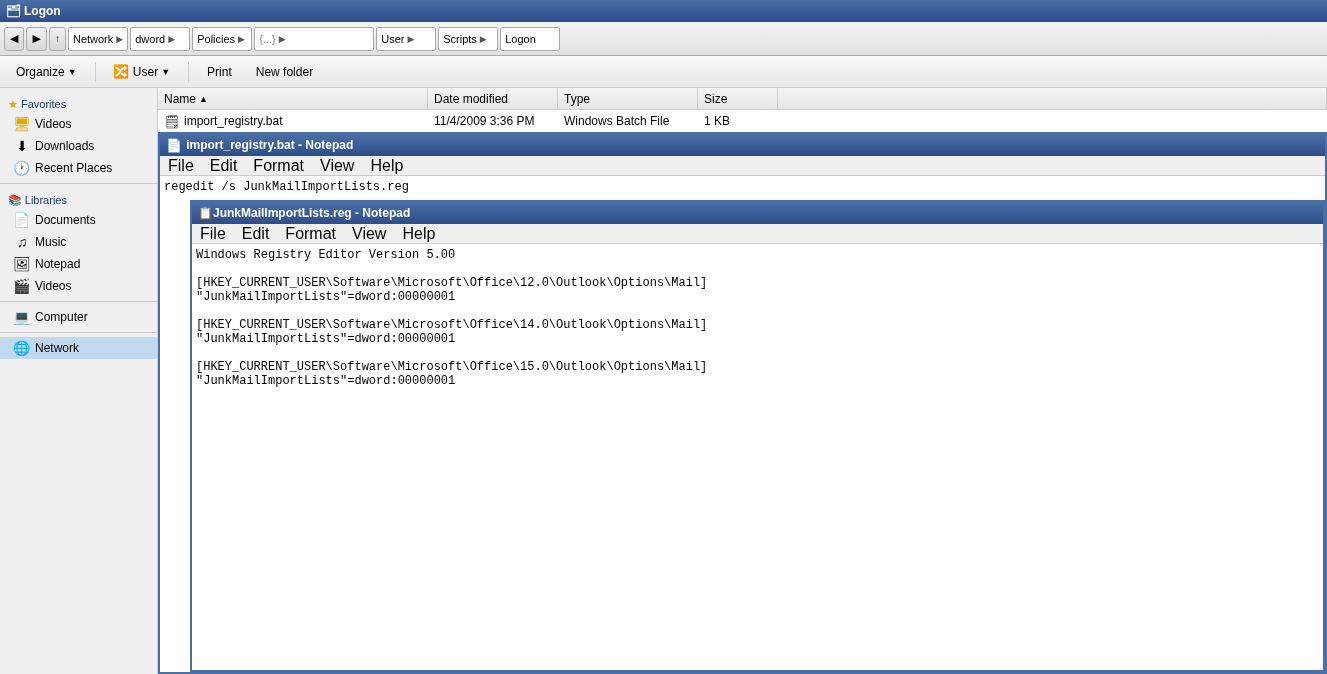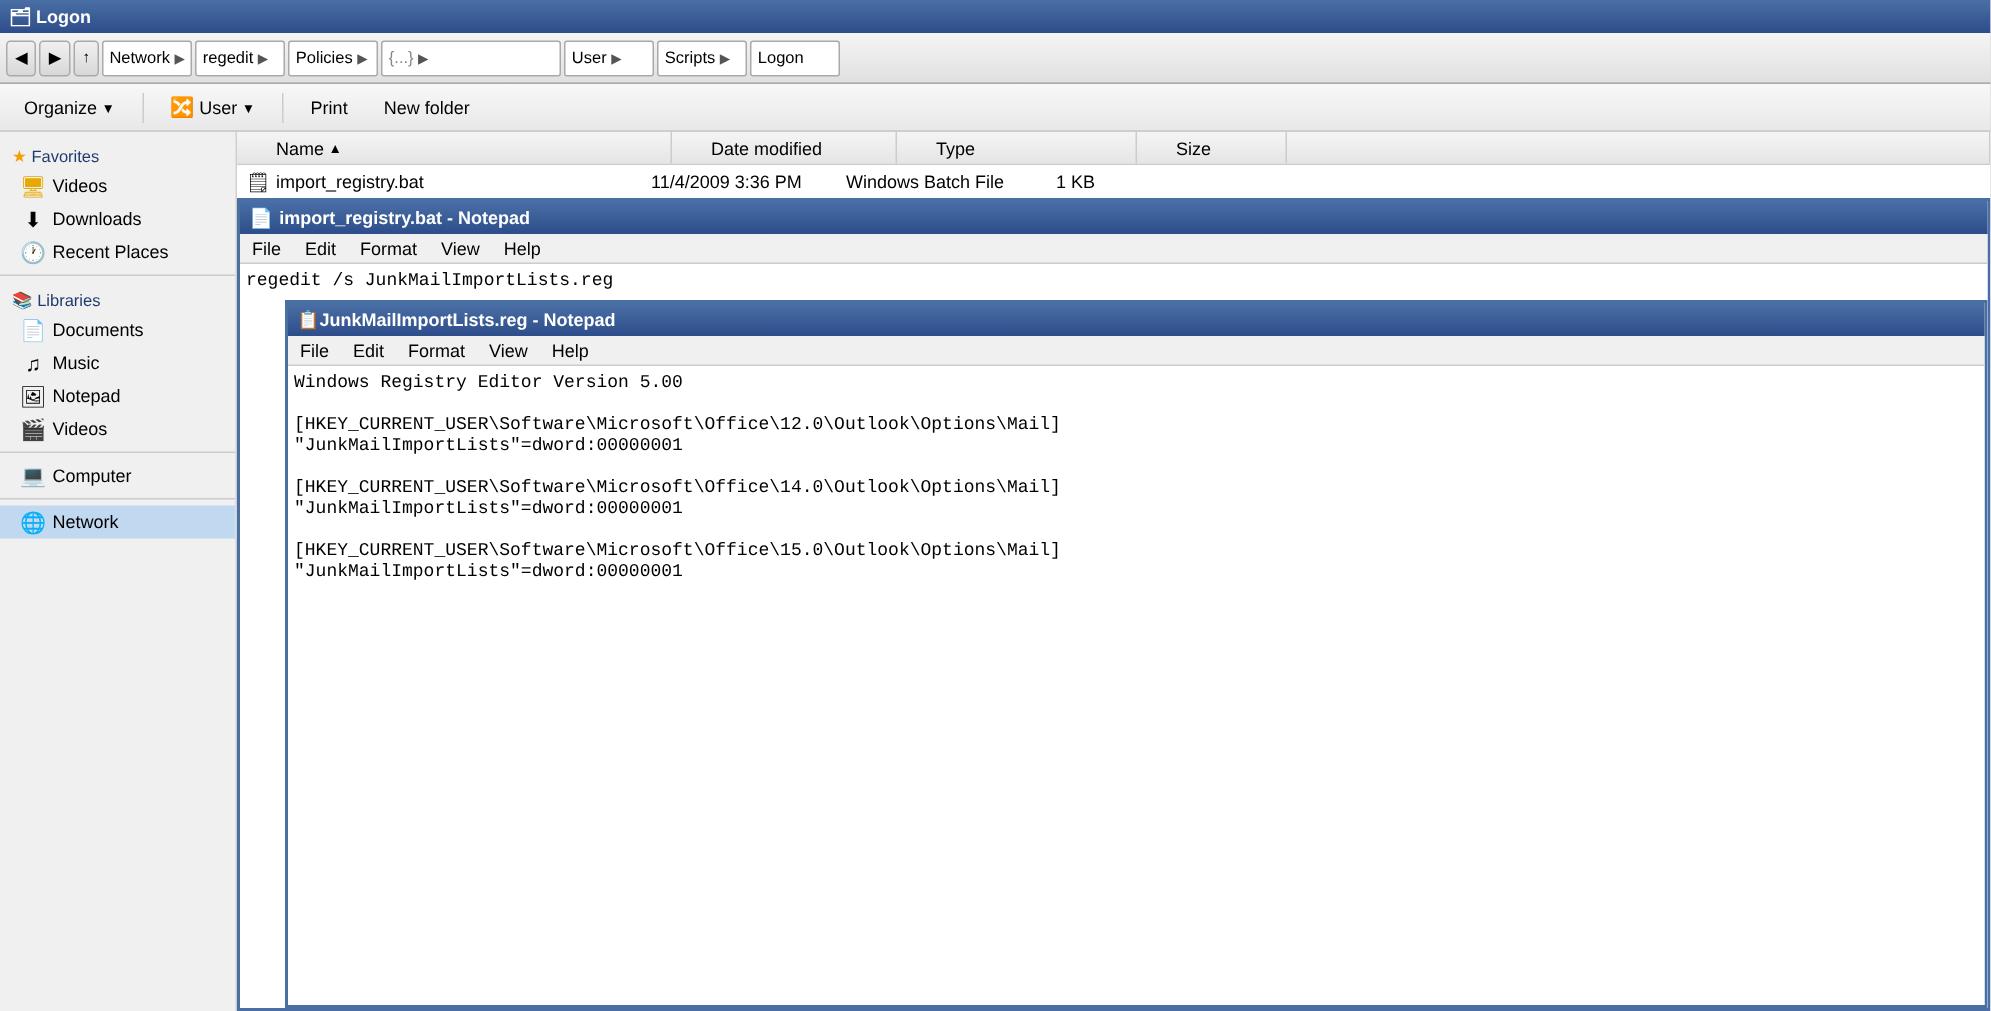--- a/index.html
+++ b/index.html
@@ -168,21 +168,20 @@
       flex-shrink: 0;
     }
     .col-header-cell {
       display: flex;
       align-items: center;
       padding: 0 6px;
       border-right: 1px solid #ccc;
       cursor: pointer;
       user-select: none;
       font-size: 12px;
-      margin-left: 20px;
     }
     .col-name { width: 270px; }
     .col-date { width: 130px; }
     .col-type { width: 140px; text-align: center; }
     .col-size { width: 80px; }
     .col-rest { flex: 1; }
 
     
     .file-list {
       overflow-y: auto;
@@ -254,21 +253,21 @@
       border-bottom: 1px solid #ccc;
       display: flex;
       height: 20px;
       flex-shrink: 0;
     }
     .notepad-menu-item {
       padding: 0 8px;
       display: flex;
       align-items: center;
       cursor: pointer;
-      font-size: 12px;
+      font-size: 16px;
       height: 100%;
     }
     .notepad-content {
       flex: 1;
       padding: 4px;
       font-family: 'Courier New', monospace;
       font-size: 12px;
       overflow: auto;
       background: white;
       color: black;
@@ -319,21 +318,21 @@
   <button class="nav-btn">◀</button>
   <button class="nav-btn">▶</button>
   <button class="nav-btn" style="font-size:10px;">↑</button>
 
   <div class="breadcrumb-area">
     <div class="address-segment">
       <span>Network</span>
       <span class="arrow">▶</span>
     </div>
     <div class="address-segment">
-      <span>regedit</span>
+      <span>dword</span>
       <span class="arrow">▶</span>
     </div>
     <div class="address-segment">
       <span>Policies</span>
       <span class="arrow">▶</span>
     </div>
     <div class="address-segment" style="min-width:120px;">
       <span style="color:#888;">{...}</span>
       <span class="arrow">▶</span>
     </div>

